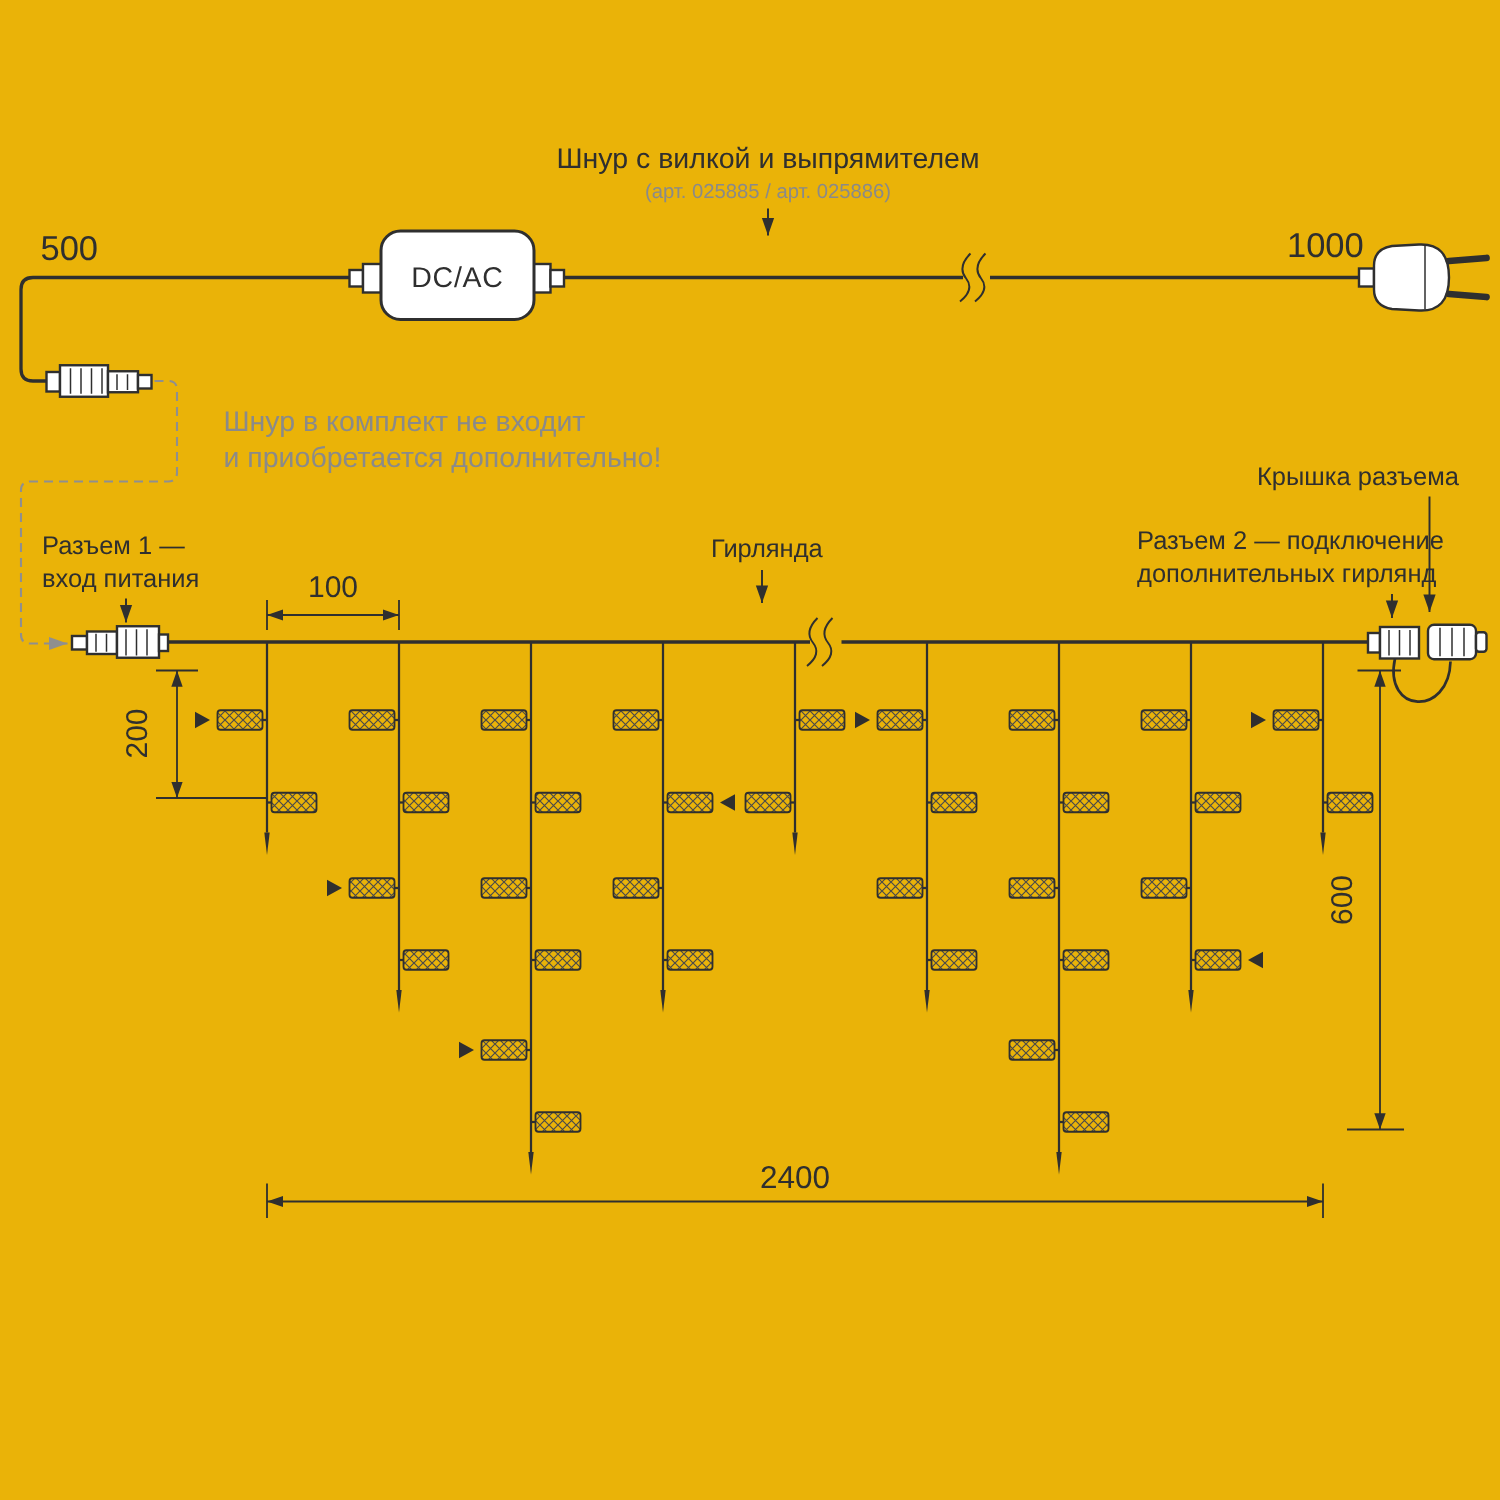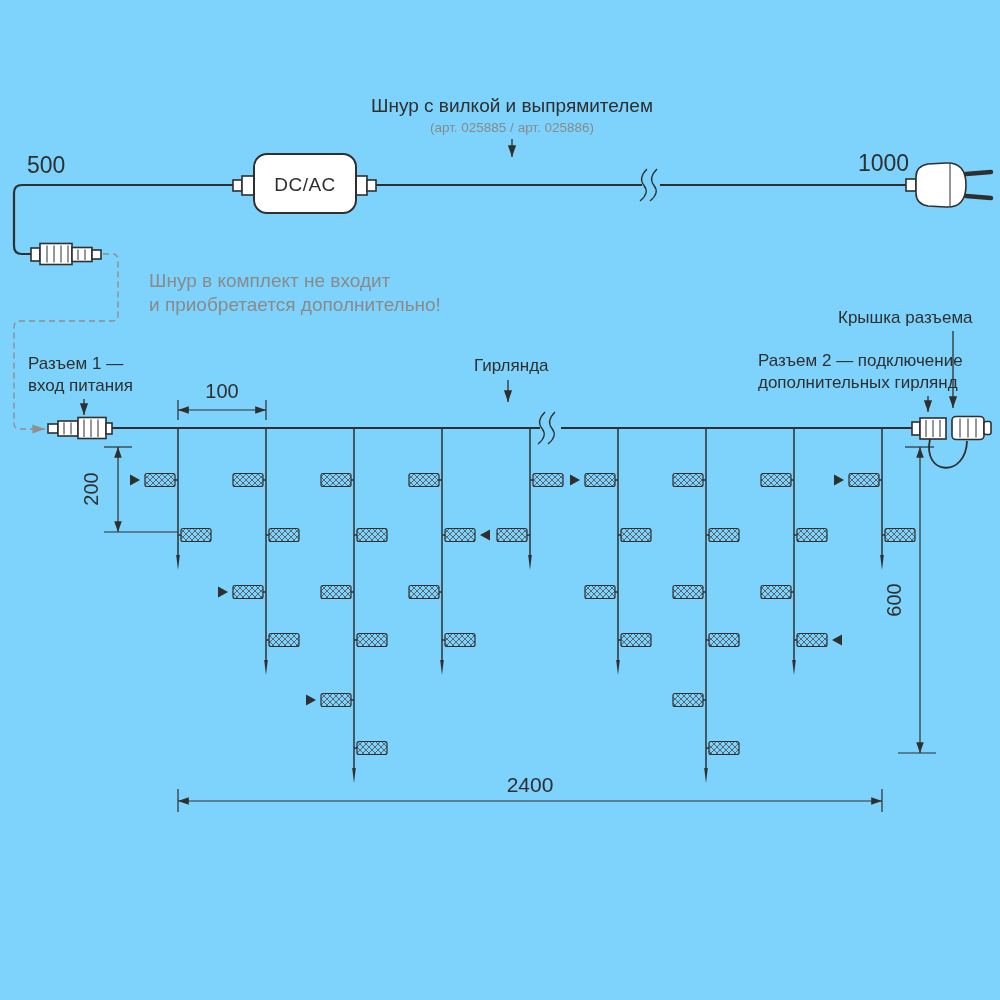--- a/index.html
+++ b/index.html
@@ -1,16 +1,16 @@
 <!DOCTYPE html>
 <html><head>
 <meta charset="utf-8">
 <style>
   html,body{margin:0;padding:0;background:#ffffff;}
-  .canvas{position:relative;width:1000px;height:1000px;background:#7dd3fc;overflow:hidden;
+  .canvas{position:relative;width:1000px;height:1000px;background:#eab308;overflow:hidden;
           font-family:"Liberation Sans",sans-serif;}
   svg{display:block;font-family:"Liberation Sans",sans-serif;}
   .ln{stroke:#2f2f2f;stroke-width:2.2;fill:none;}
   .ln-med{stroke:#2f2f2f;stroke-width:1.8;fill:none;}
   .ln-thin{stroke:#2f2f2f;stroke-width:1.3;fill:none;}
   .ln-drop{stroke:#2f2f2f;stroke-width:1.5;fill:none;}
   .dim{stroke:#2f2f2f;stroke-width:1.2;fill:none;}
   .part{fill:#ffffff;stroke:#2f2f2f;stroke-width:1.6;}
   .rib{stroke:#2f2f2f;stroke-width:1;}
   .dash{stroke:#8f8f8f;stroke-width:1.4;stroke-dasharray:6 4;fill:none;}

